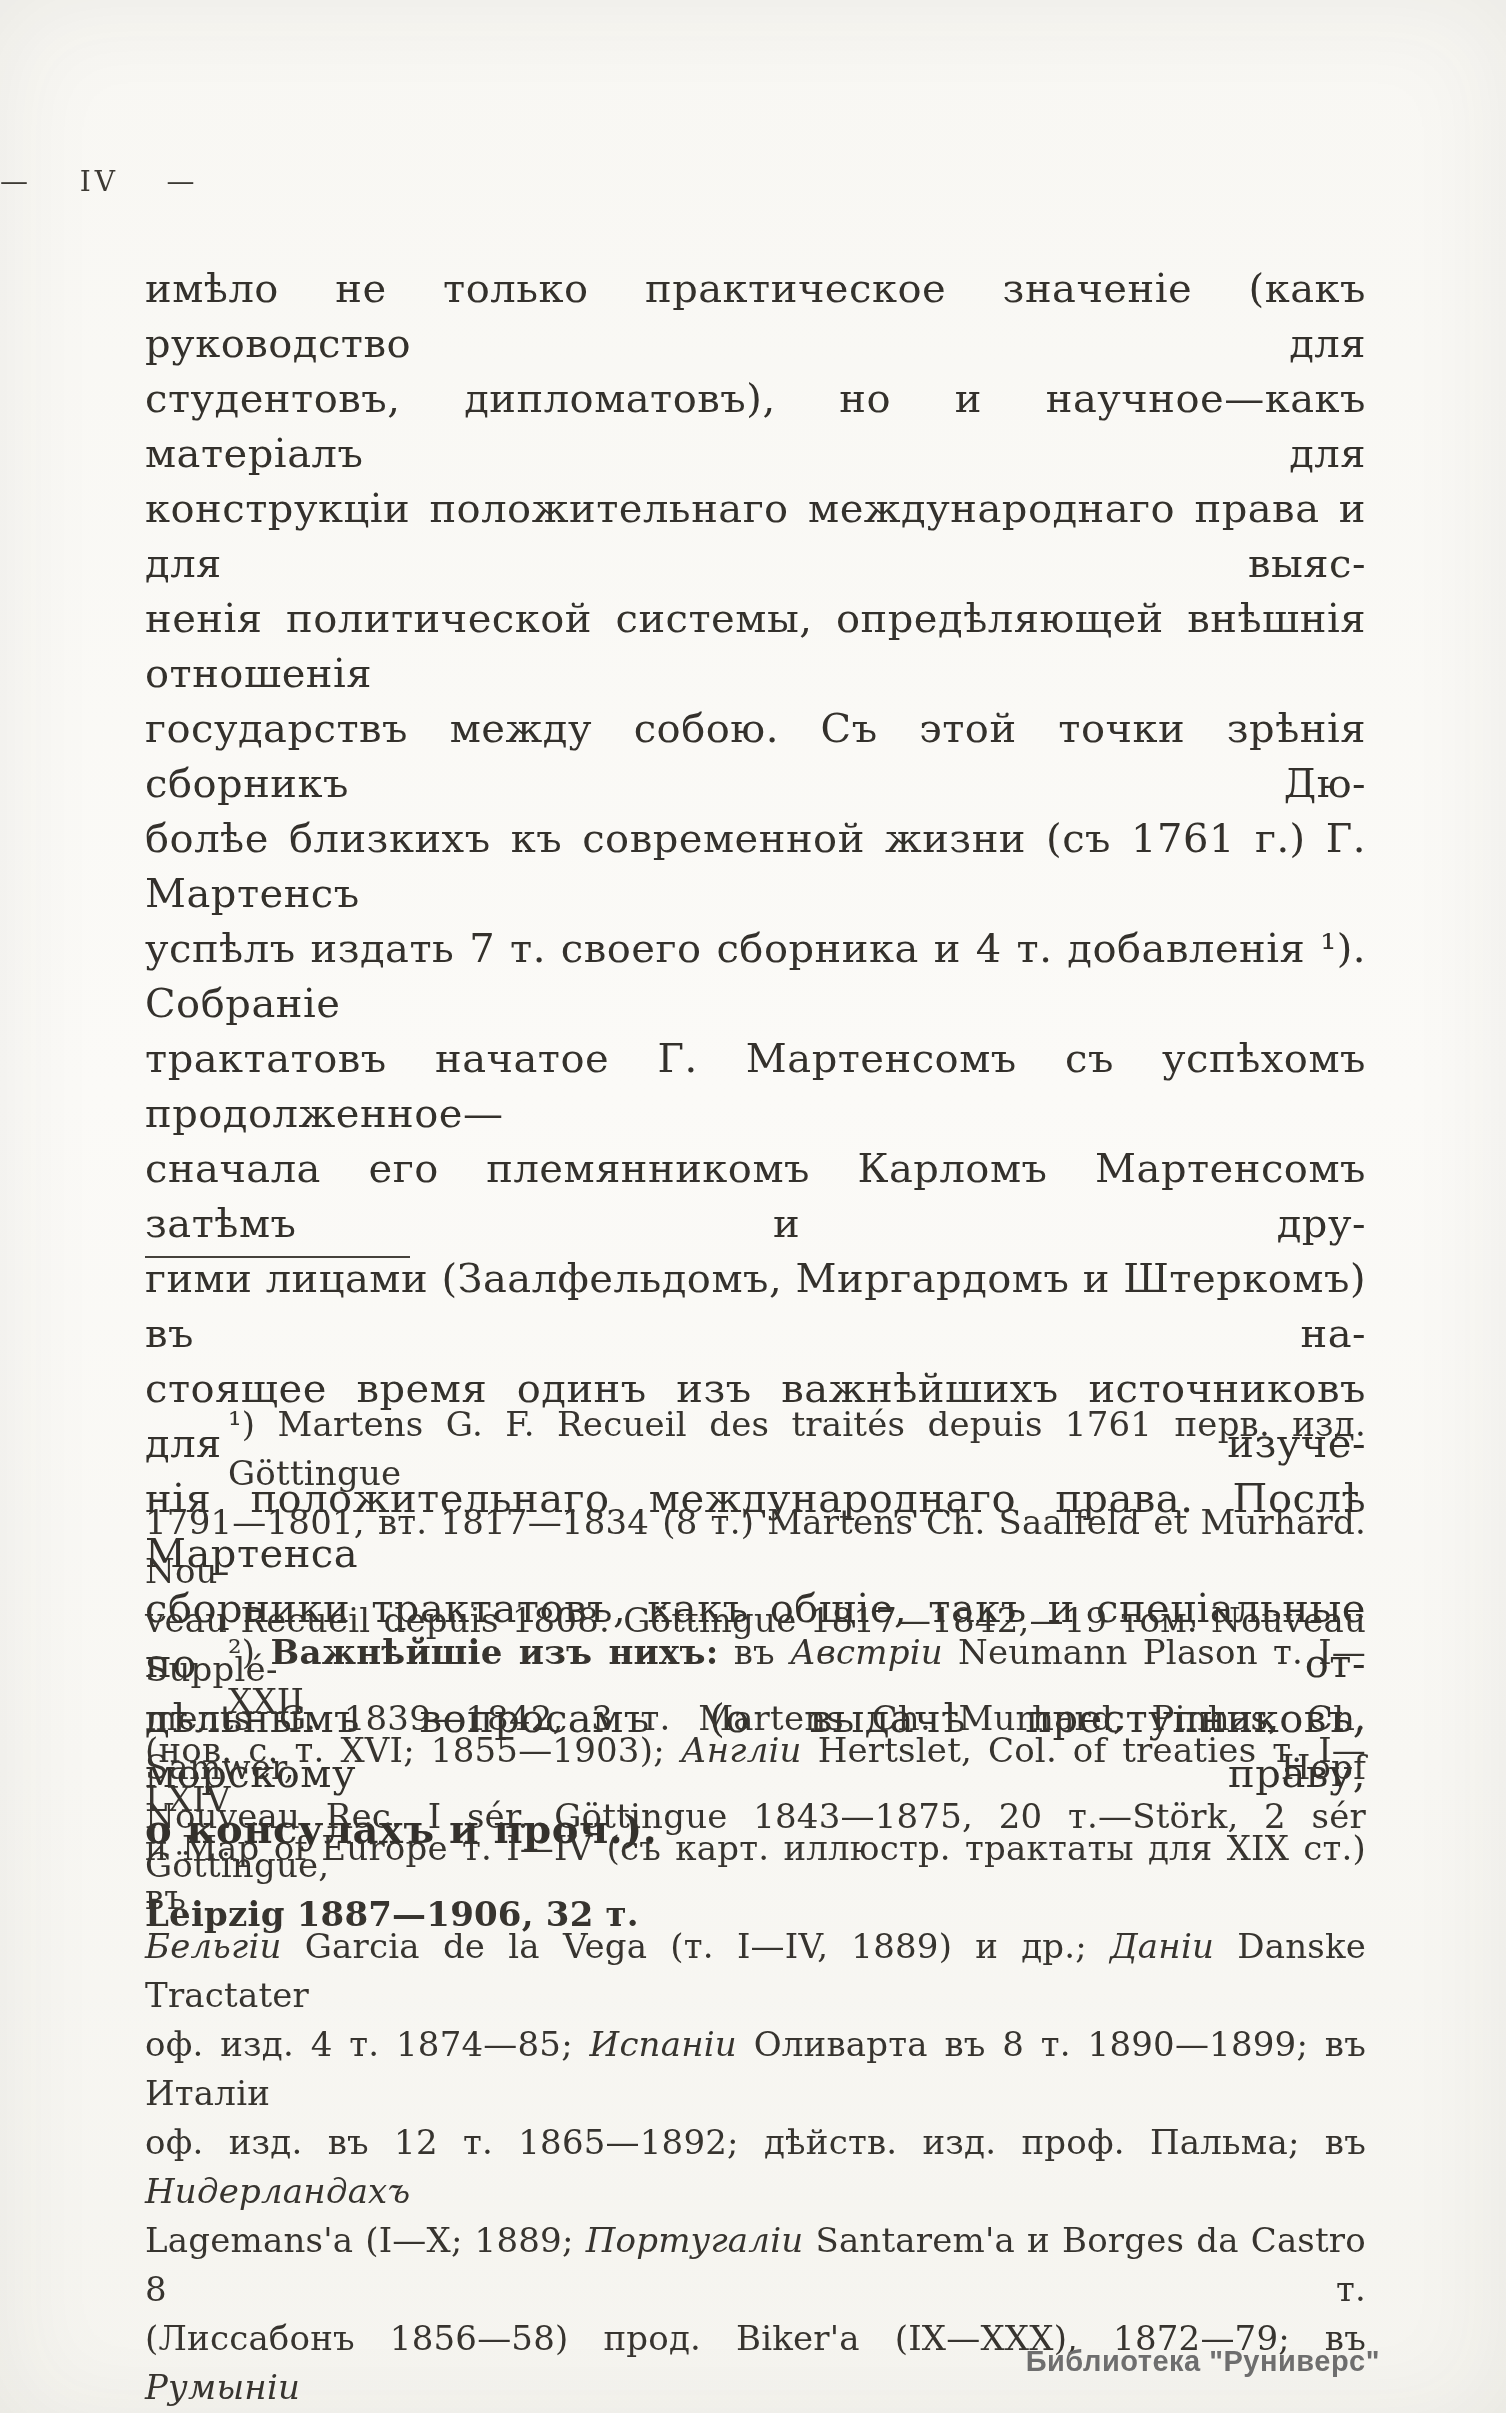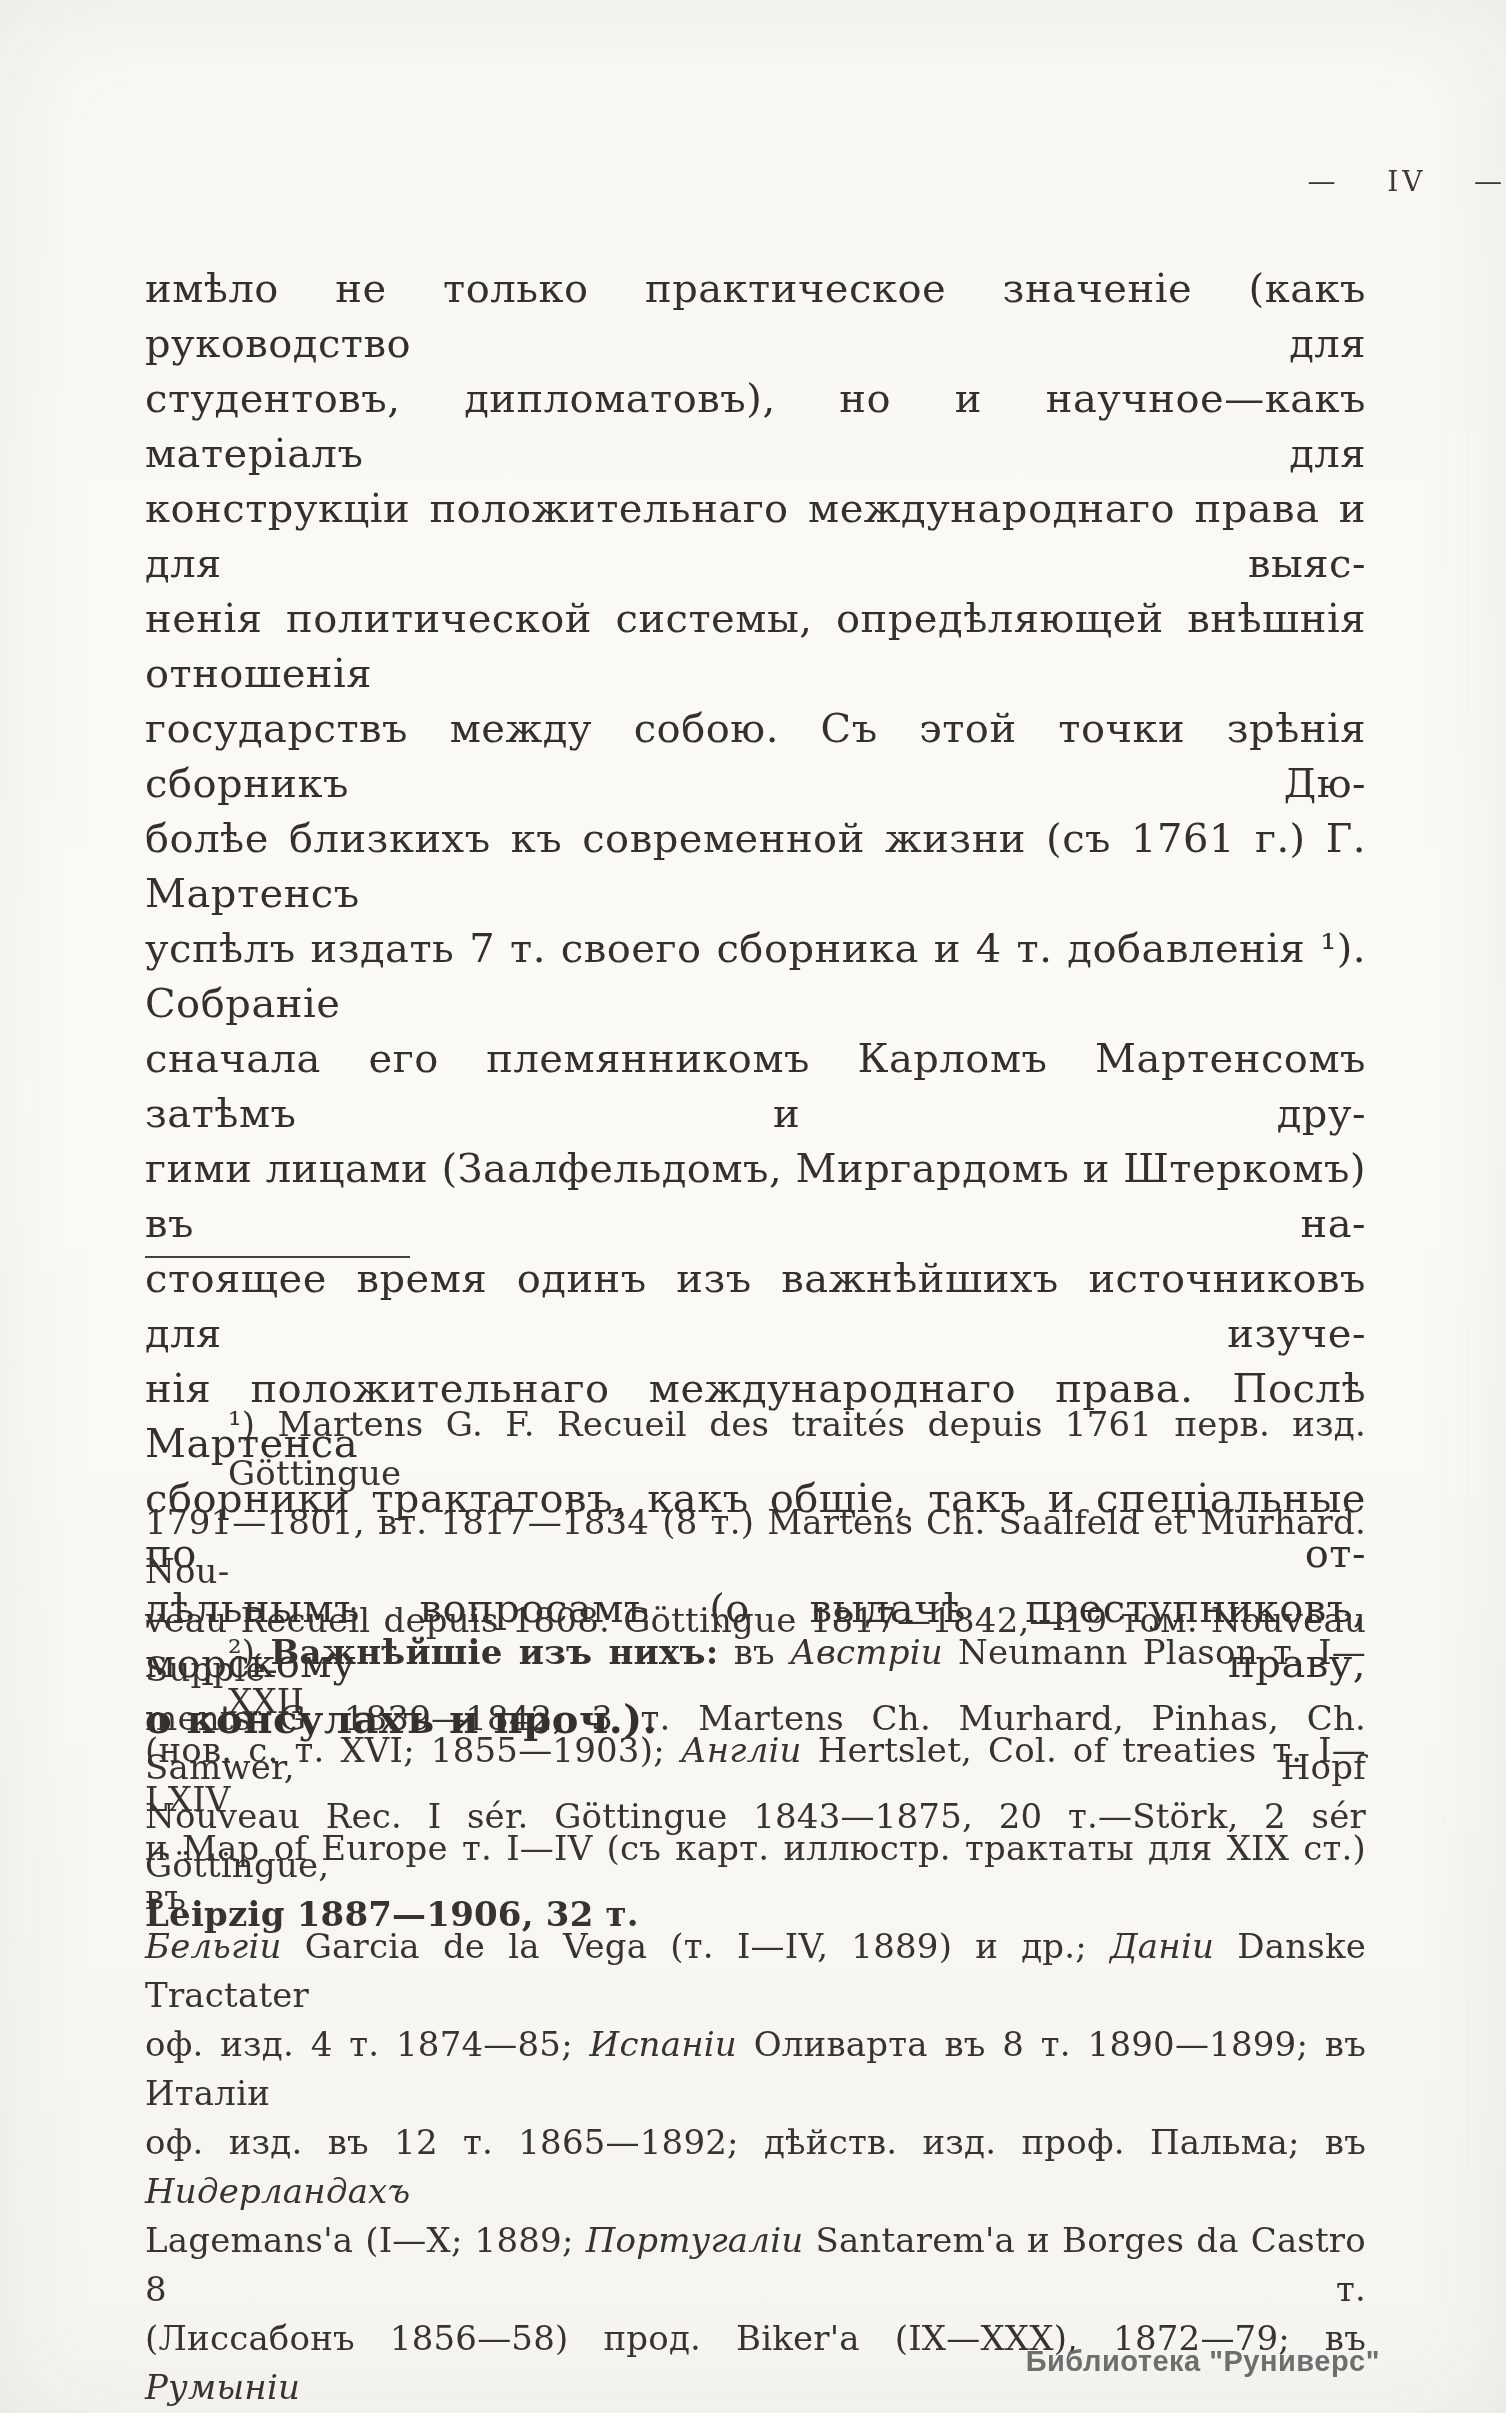--- a/index.html
+++ b/index.html
@@ -9,21 +9,21 @@
   }
   .page{
     position:absolute;inset:0;
     background:linear-gradient(180deg,#f8f7f3 0%,#fbfaf7 45%,#f5f4ef 100%);
     box-shadow:inset 0 0 106px rgba(60,55,45,.07);
     color:#34312c;
     font-family:"DejaVu Serif","Liberation Serif",serif;
   }
   .page-number{
     position:absolute;top:168px;left:0;width:100%;
-    text-align:right;
+    text-align:left;
     font-size:28px;line-height:1;
     letter-spacing:3.9px;word-spacing:35px;
     color:#3d3a34;
   }
   .main-text{
     position:absolute;left:145px;top:261px;width:1221px;
     font-size:40px;line-height:55px;letter-spacing:0.5px;
     color:#34312c;
   }
   .footnote{
@@ -57,20 +57,21 @@
   <div class="page-number">— IV —</div>
 
   <div class="main-text">
       <div class="tline"><span>имѣло не только практическое значеніе (какъ руководство для</span></div>
       <div class="tline"><span>студентовъ, дипломатовъ), но и научное—какъ матеріалъ для</span></div>
       <div class="tline"><span>конструкціи положительнаго международнаго права и для выяс-</span></div>
       <div class="tline"><span>ненія политической системы, опредѣляющей внѣшнія отношенія</span></div>
       <div class="tline"><span>государствъ между собою. Съ этой точки зрѣнія сборникъ Дю-</span></div>
       <div class="tline"><span>болѣе близкихъ къ современной жизни (съ 1761 г.) Г. Мартенсъ</span></div>
       <div class="tline"><span>успѣлъ издать 7 т. своего сборника и 4 т. добавленія ¹). Собраніе</span></div>
+      <div class="tline"><span>трактатовъ начатое Г. Мартенсомъ съ успѣхомъ продолженное—</span></div>
       <div class="tline"><span>сначала его племянникомъ Карломъ Мартенсомъ затѣмъ и дру-</span></div>
       <div class="tline"><span>гими лицами (Заалфельдомъ, Миргардомъ и Штеркомъ) въ на-</span></div>
       <div class="tline"><span>стоящее время одинъ изъ важнѣйшихъ источниковъ для изуче-</span></div>
       <div class="tline"><span>нія положительнаго международнаго права. Послѣ Мартенса</span></div>
       <div class="tline"><span>сборники трактатовъ, какъ общіе, такъ и спеціальные по от-</span></div>
       <div class="tline"><span>дѣльнымъ вопросамъ (о выдачѣ преступниковъ, морскому праву,</span></div>
       <div class="tline last"><span>о консулахъ и проч.).</span></div>
     </div>
 
   <div class="fn-rule"></div>

